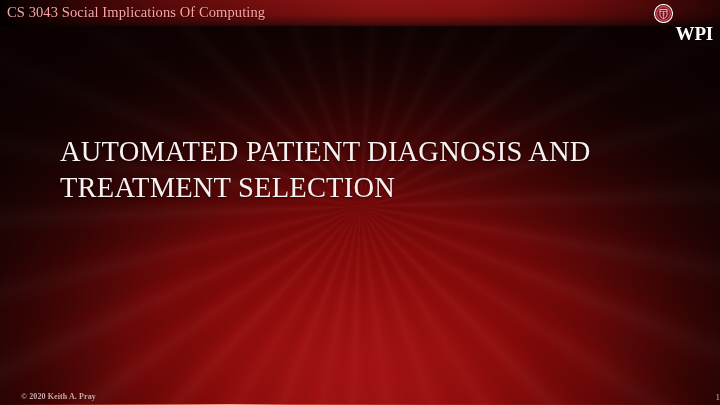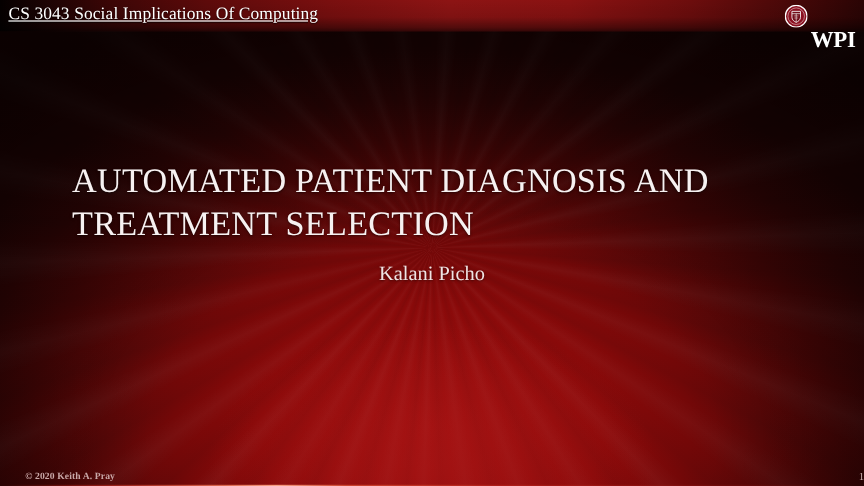--- a/index.html
+++ b/index.html
@@ -217,26 +217,25 @@
       rgba(150,24,20,0.35) 78%,
       rgba(90,12,12,0.0) 100%);
     z-index: 6;
   }
   .header-title {
     position: absolute;
     left: 7px;
     top: 1px;
     font-size: 14.5px;
     line-height: 23px;
-    color: #ffffff;
+    color: #fca5a5;
     letter-spacing: 0.1px;
     text-shadow: 0 1px 1px rgba(0,0,0,0.75);
     white-space: nowrap;
     z-index: 7;
-    text-decoration: underline;
   }
 
   
   .wpi-logo {
     position: absolute;
     right: 7px;
     top: 1px;
     height: 24px;
     display: flex;
     align-items: center;
@@ -343,21 +342,20 @@
       <path d="M12.5 11.5 h15 v10.5 c0 4.6 -4.1 7.2 -7.5 8.8 c-3.4 -1.6 -7.5 -4.2 -7.5 -8.8 z" fill="#6e0c18" stroke="#ffffff" stroke-width="1.5"></path>
       <path d="M12.5 15.6 h15" stroke="#ffffff" stroke-width="1.2"></path>
       <path d="M20 15.6 v15.2" stroke="#ffffff" stroke-width="1.1"></path>
       <path d="M16 19.5 h8 M16.6 23.2 h6.8" stroke="#f0d6d6" stroke-width="0.9"></path>
     </svg>
     <span class="wpi-word">WPI</span>
   </div>
 
   <div class="content">
     <div class="slide-title">AUTOMATED PATIENT DIAGNOSIS AND TREATMENT SELECTION</div>
-    <div class="slide-subtitle">Kalani Picho</div>
   </div>
 
   <div class="footer">
     <div class="footer-copyright">© 2020 Keith A. Pray</div>
     <div class="footer-pagenum">16</div>
   </div>
 
 </div>
 
 </body></html>

